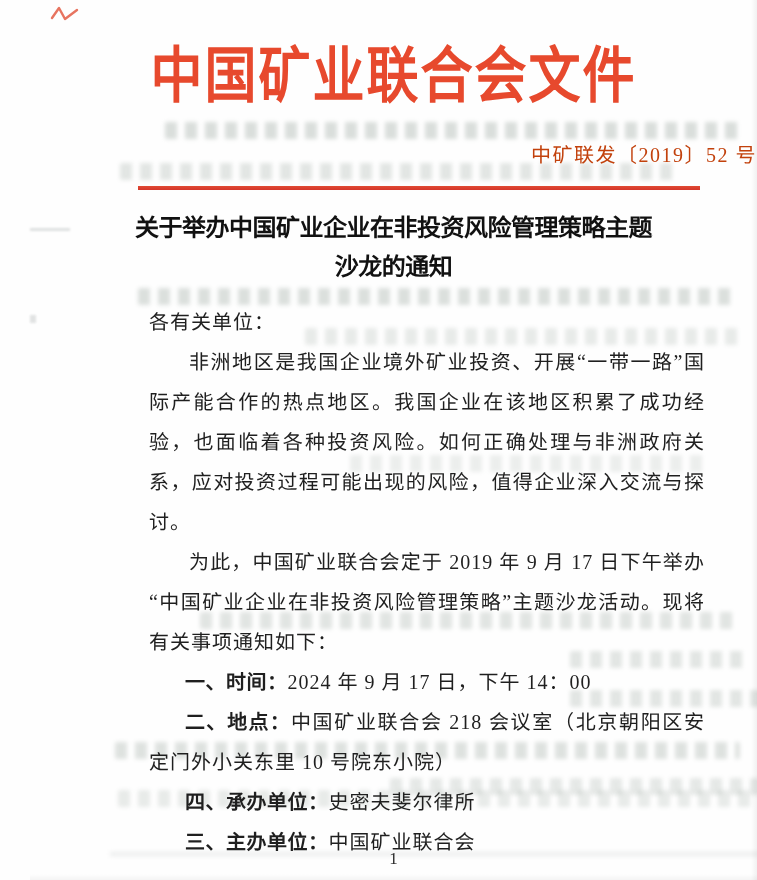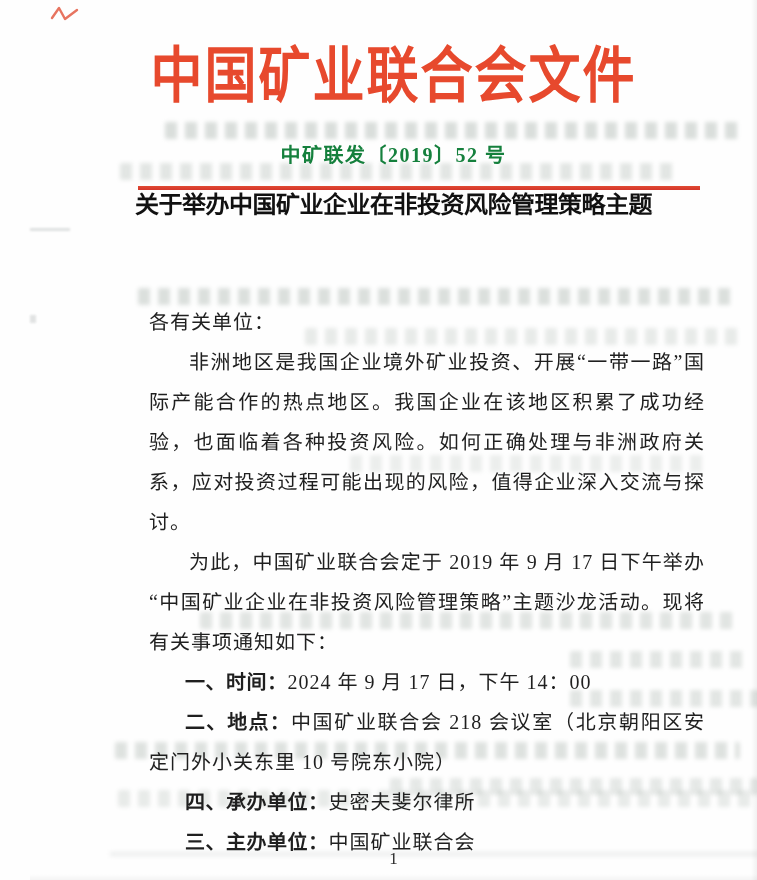--- a/index.html
+++ b/index.html
@@ -35,41 +35,40 @@
     transform: scaleY(1.18);
     transform-origin: top center;
     white-space: nowrap;
     z-index: 3;
   }
   .doc-number {
     position: absolute;
     top: 139px;
     left: 0;
     width: 100%;
-    text-align: center;
+    text-align: right;
     font-size: 20px;
     letter-spacing: 1.5px;
-    color: #15803d;
-    z-index: 3;
-    font-weight: bold;
+    color: #c2410c;
+    z-index: 3;
   }
   .red-rule {
     position: absolute;
     top: 186px;
     left: 108px;
     width: 562px;
     height: 4px;
     background: linear-gradient(180deg, #e04a33, #d5352a);
     z-index: 3;
   }
 
   
   .doc-title {
     position: absolute;
-    top: 186px;
+    top: 209px;
     left: 0;
     width: 100%;
     margin: 0;
     text-align: center;
     font-size: 24px;
     line-height: 39px;
     font-weight: 700;
     letter-spacing: -0.5px;
     color: #111;
     z-index: 3;
@@ -185,20 +184,21 @@
   <div class="bottom-shade"></div>
 
   <div class="org-header">中国矿业联合会文件</div>
 
   <div class="doc-number">中矿联发〔2019〕52 号</div>
 
   <div class="red-rule"></div>
 
   <h1 class="doc-title">
     <span class="title-line">关于举办中国矿业企业在非投资风险管理策略主题</span>
+    <span class="title-line">沙龙的通知</span>
   </h1>
 
   <div class="body-block">
     <p class="salutation">各有关单位：</p>
 
     <p class="para">非洲地区是我国企业境外矿业投资、开展“一带一路”国际产能合作的热点地区。我国企业在该地区积累了成功经验，也面临着各种投资风险。如何正确处理与非洲政府关系，应对投资过程可能出现的风险，值得企业深入交流与探讨。</p>
 
     <p class="para">为此，中国矿业联合会定于 2019 年 9 月 17 日下午举办“中国矿业企业在非投资风险管理策略”主题沙龙活动。现将有关事项通知如下：</p>
 
     <p class="item"><span class="item-label">一、时间：</span><span>2024 年 9 月 17 日，下午 14：00</span></p>

